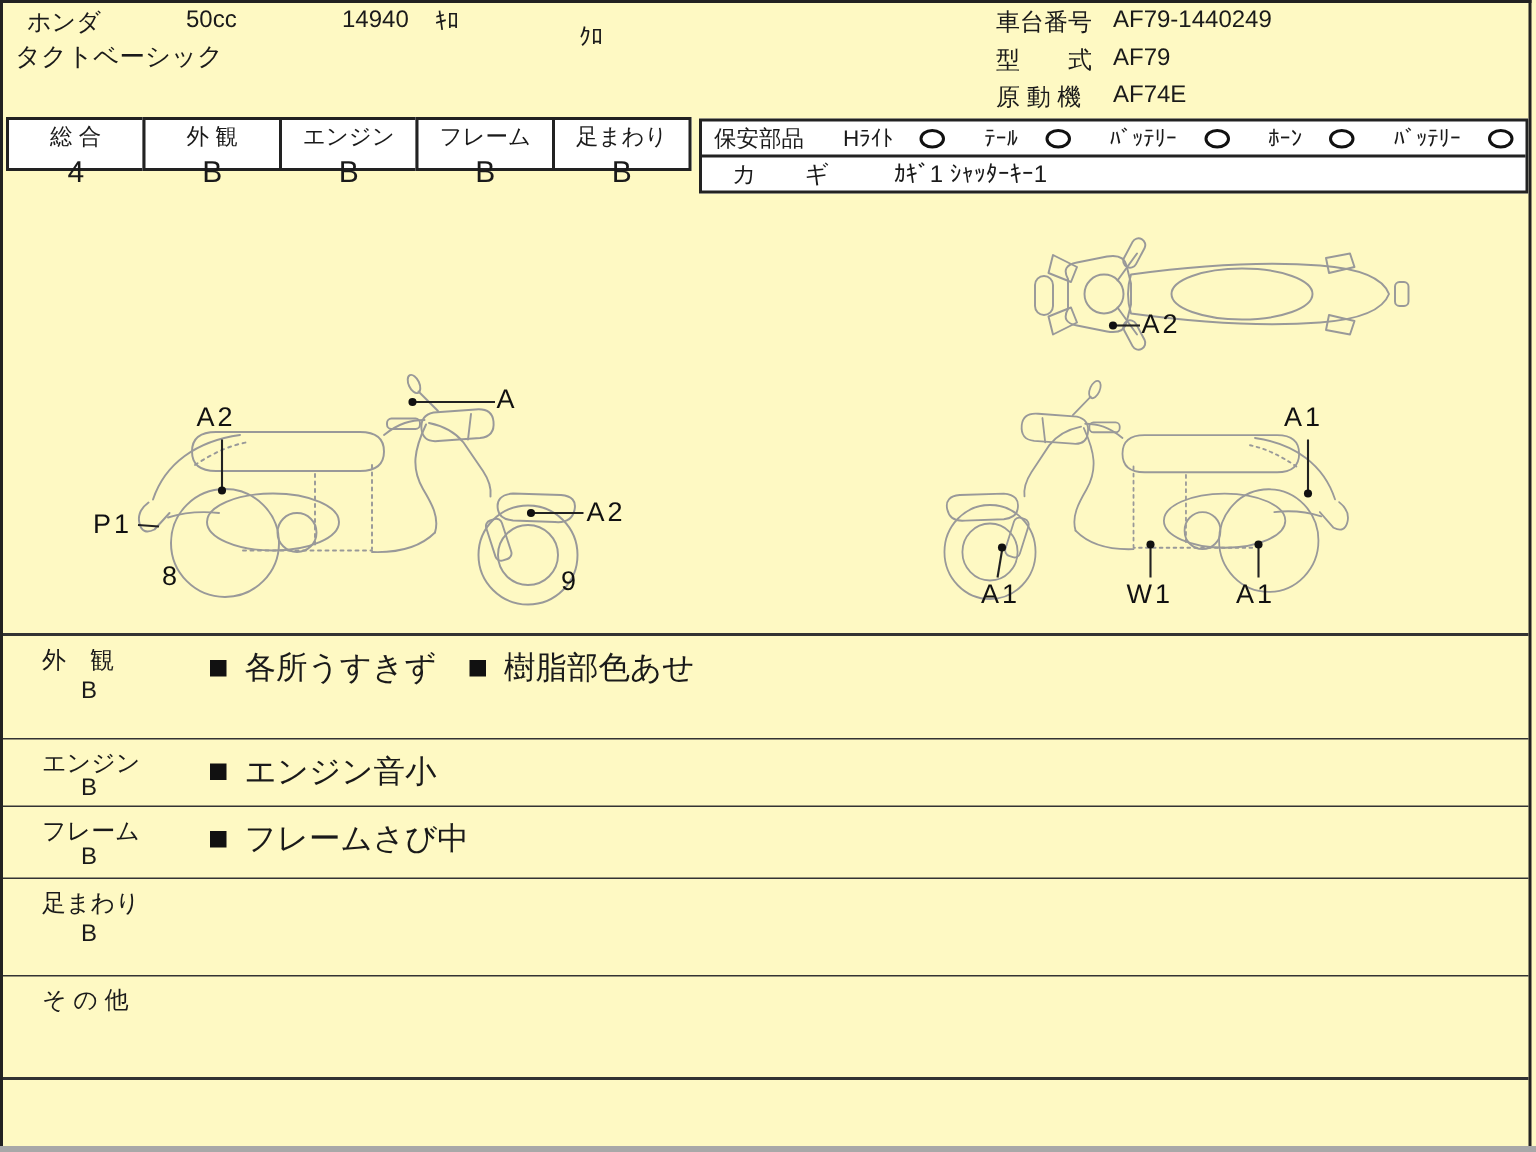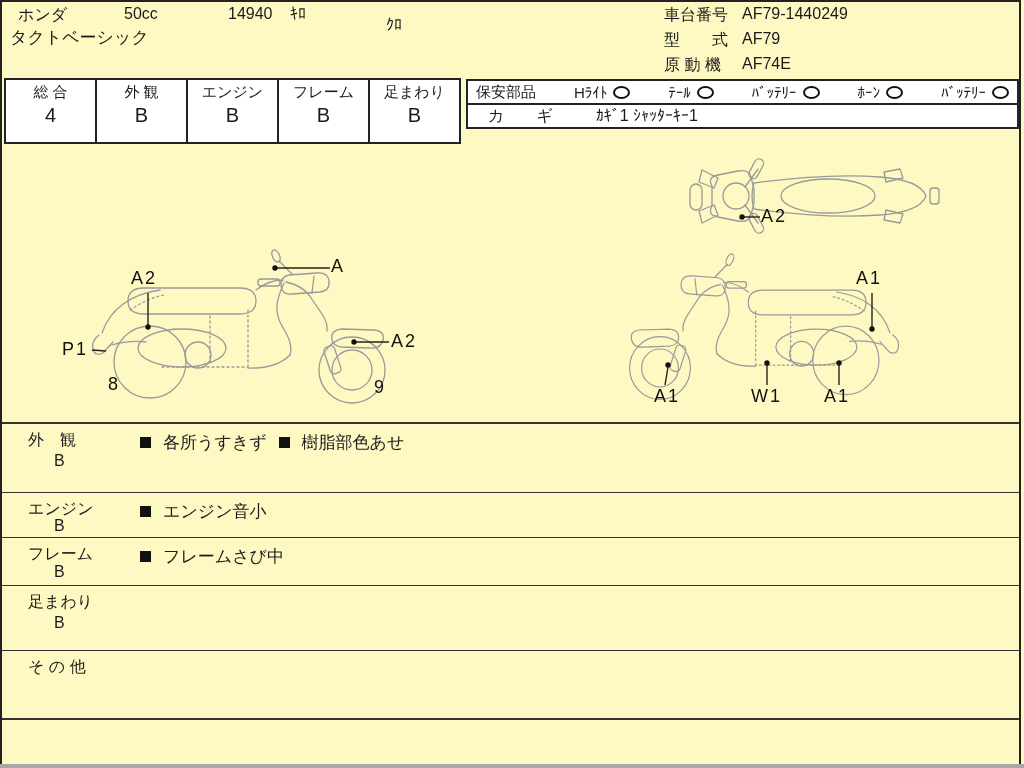--- a/index.html
+++ b/index.html
@@ -8,44 +8,44 @@
   .page { position:relative; width:1024px; height:768px; background:#fef9c3; overflow:hidden; }
   .sheet-border { position:absolute; left:0; top:0; width:1021px; height:764px;
     border-left:2px solid #222; border-top:2px solid #222; border-right:2px solid #222; }
   .bottom-strip { position:absolute; left:0; top:764px; width:1024px; height:4px; background:#a8a8a8; }
   .abs { position:absolute; white-space:nowrap; }
   .t16 { font-size:16px; }
   .t17 { font-size:17px; }
 
   
   .grade-cells { position:absolute; left:4px; top:78px; display:flex; }
-  .grade-cell { width:93px; height:66px; border:2px solid #222; margin-left:-2px;
+  .grade-cell { width:93px; height:36px; border:2px solid #222; margin-left:-2px;
     text-align:center; background:#fff; }
   .grade-cell:first-child { margin-left:0; }
   .grade-cell .glabel { font-size:15px; line-height:20px; padding-top:2px; }
   .grade-cell .gvalue { font-size:20px; line-height:26px; }
 
   
   .safety-box { position:absolute; left:466px; top:79px; width:553px; height:50px;
     border:2px solid #222; background:#fff; }
   .safety-row1 { display:flex; align-items:center; height:24px; border-bottom:2px solid #222;
     padding:0 8px; justify-content:space-between; font-size:15px; }
-  .safety-item { display:flex; align-items:center; gap:6px; }
+  .safety-item { display:flex; align-items:center; gap:18px; }
   .circle { display:inline-block; width:17px; height:13px; border:2px solid #111; border-radius:50%; }
   .safety-row2 { display:flex; align-items:center; height:22px; padding:0 8px; font-size:16px; }
 
   
   .diagram-svg { position:absolute; left:2px; top:130px; }
   .diagram-label { position:absolute; font-size:18px; letter-spacing:2px; color:#111; }
 
   
   .section { position:absolute; left:2px; width:1017px; border-top:1px solid #333; }
   .sec-label { position:absolute; left:26px; top:6px; font-size:16px; }
   .sec-grade { position:absolute; left:52px; top:28px; font-size:16px; }
-  .sec-comments { position:absolute; left:138px; top:7px; display:flex; gap:12px; font-size:17px; }
+  .sec-comments { position:absolute; left:138px; top:7px; display:flex; gap:22px; font-size:21px; }
   .comment { display:flex; align-items:center; }
   .marker { display:inline-block; width:11px; height:11px; background:#111; margin-right:12px; }
 </style>
 </head>
 <body>
 
 <div class="page">
   <div class="sheet-border"></div>
 
   <span class="abs t16" style="left:18px;top:5px">ホンダ</span>

